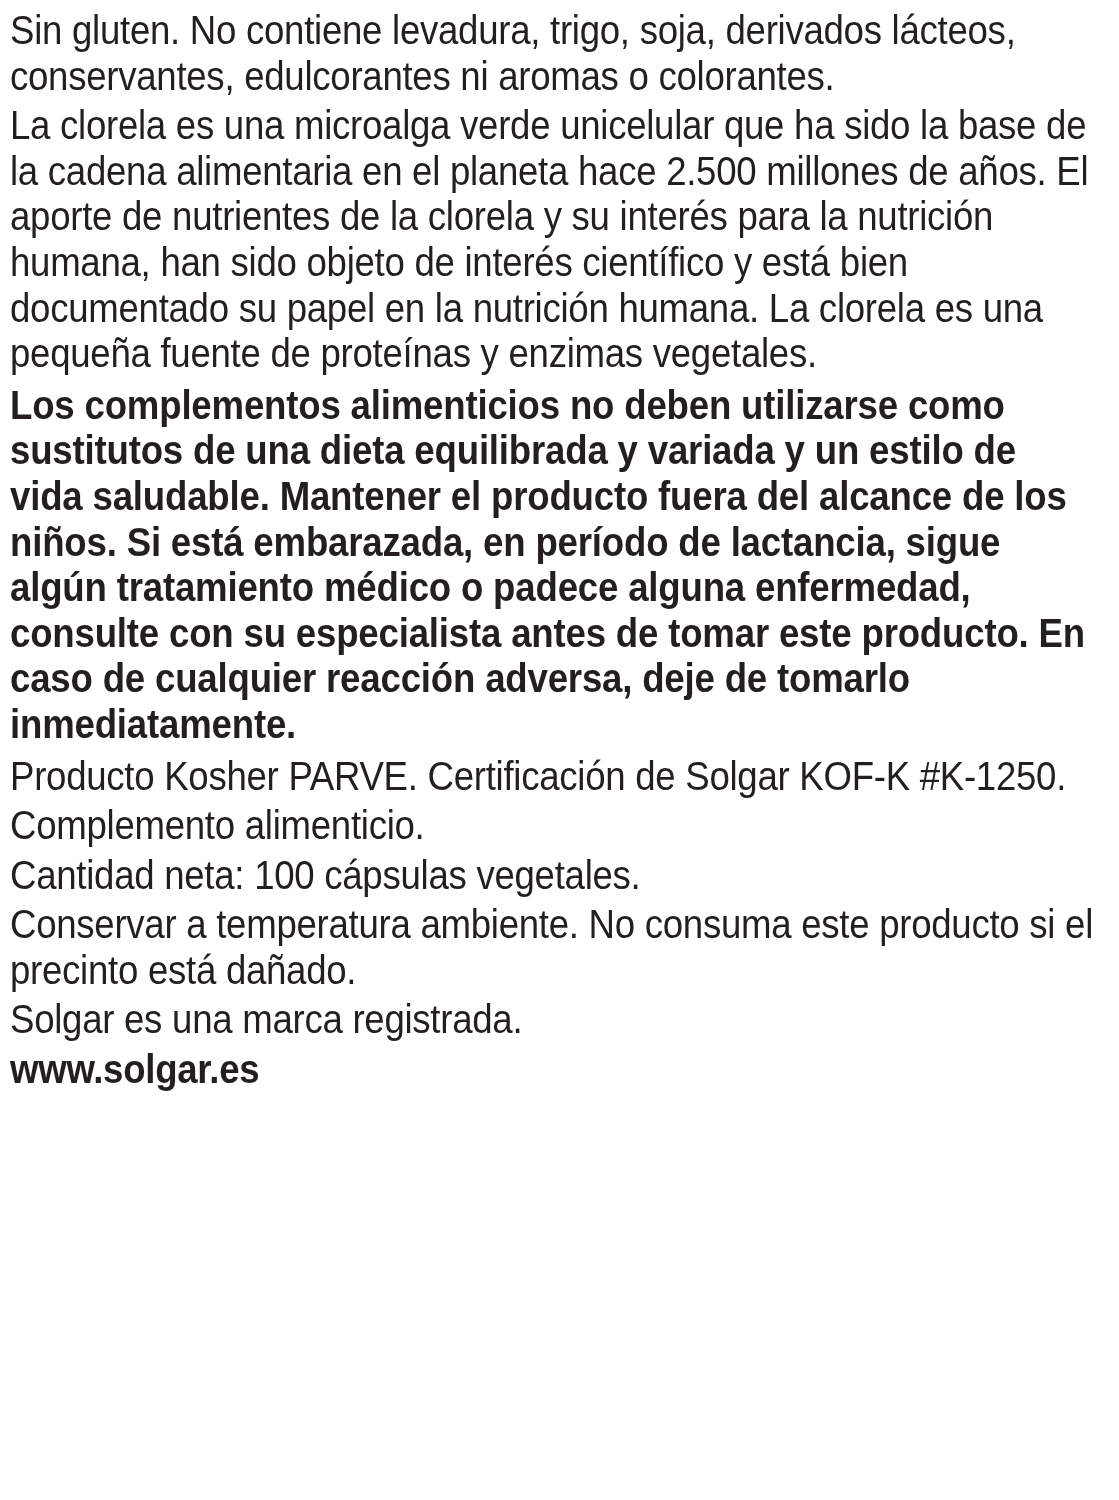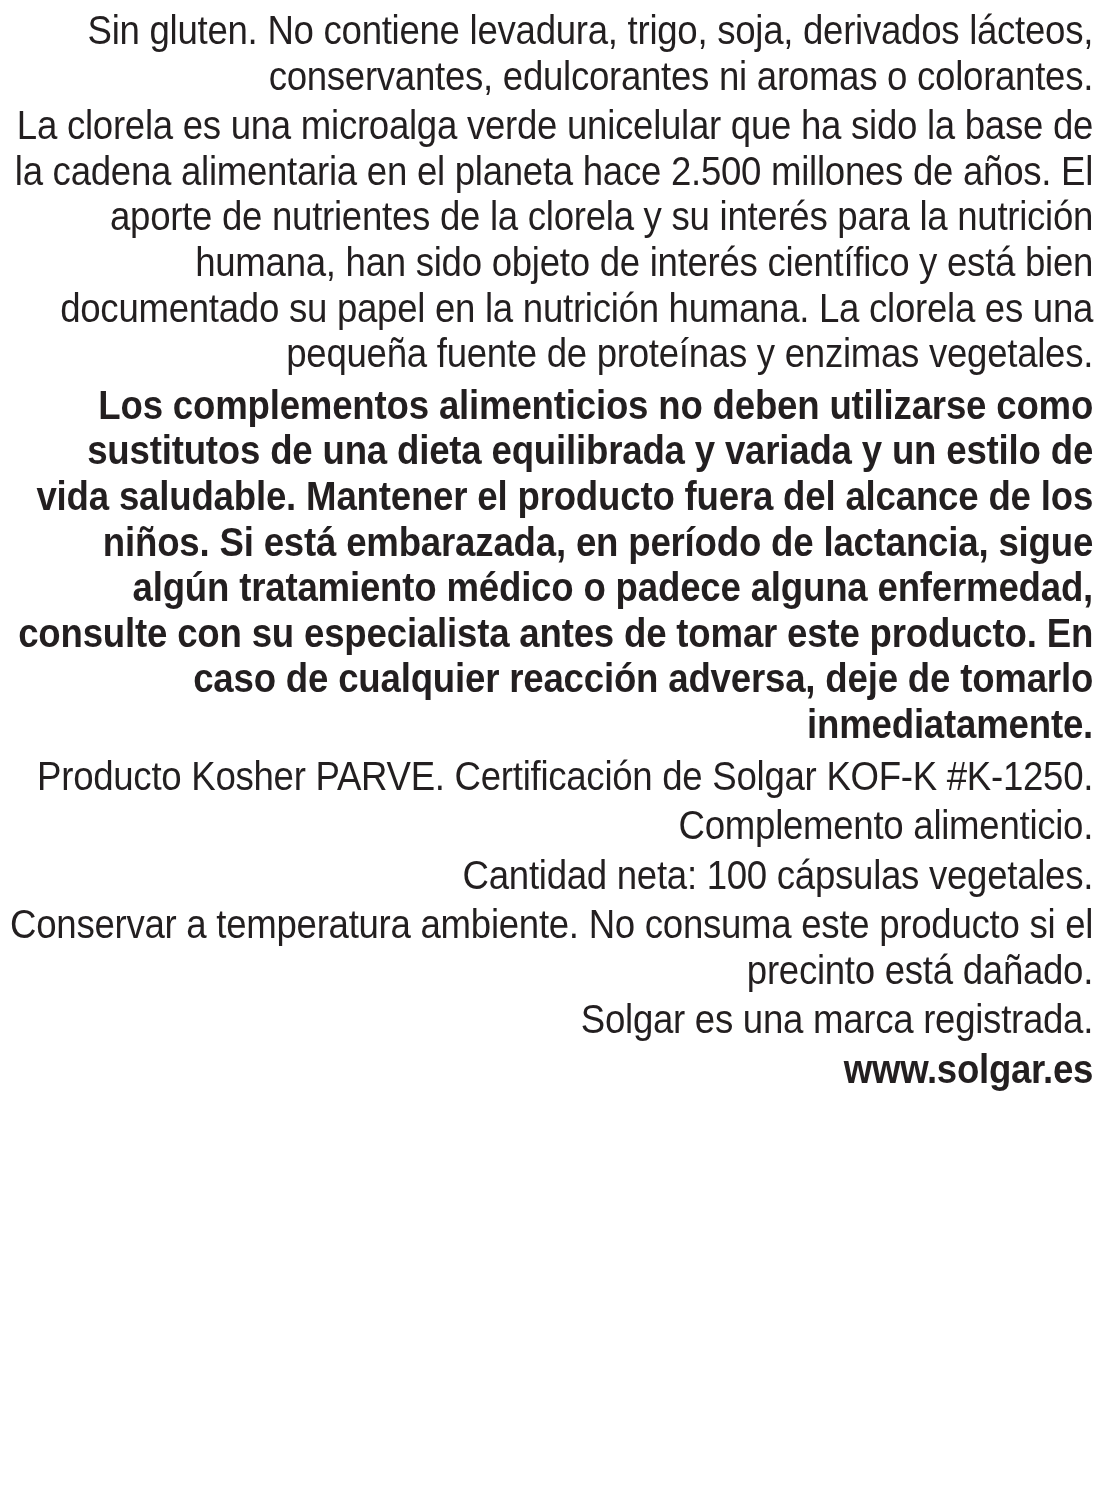--- a/index.html
+++ b/index.html
@@ -13,21 +13,20 @@
     font-family: "Liberation Sans", sans-serif;
     color: #231f20;
     overflow: hidden;
   }
   .label {
     box-sizing: border-box;
     width: 1119px;
     height: 1500px;
     padding: 8px 26px 0 10px;
     display: block;
-    text-align: right;
   }
   p {
     margin: 0 0 6px 0;
     font-size: 40px;
     line-height: 1.14;
     letter-spacing: -0.3px;
     font-stretch: condensed;
     transform: scaleX(0.915);
     transform-origin: left top;
     width: 109.3%;

